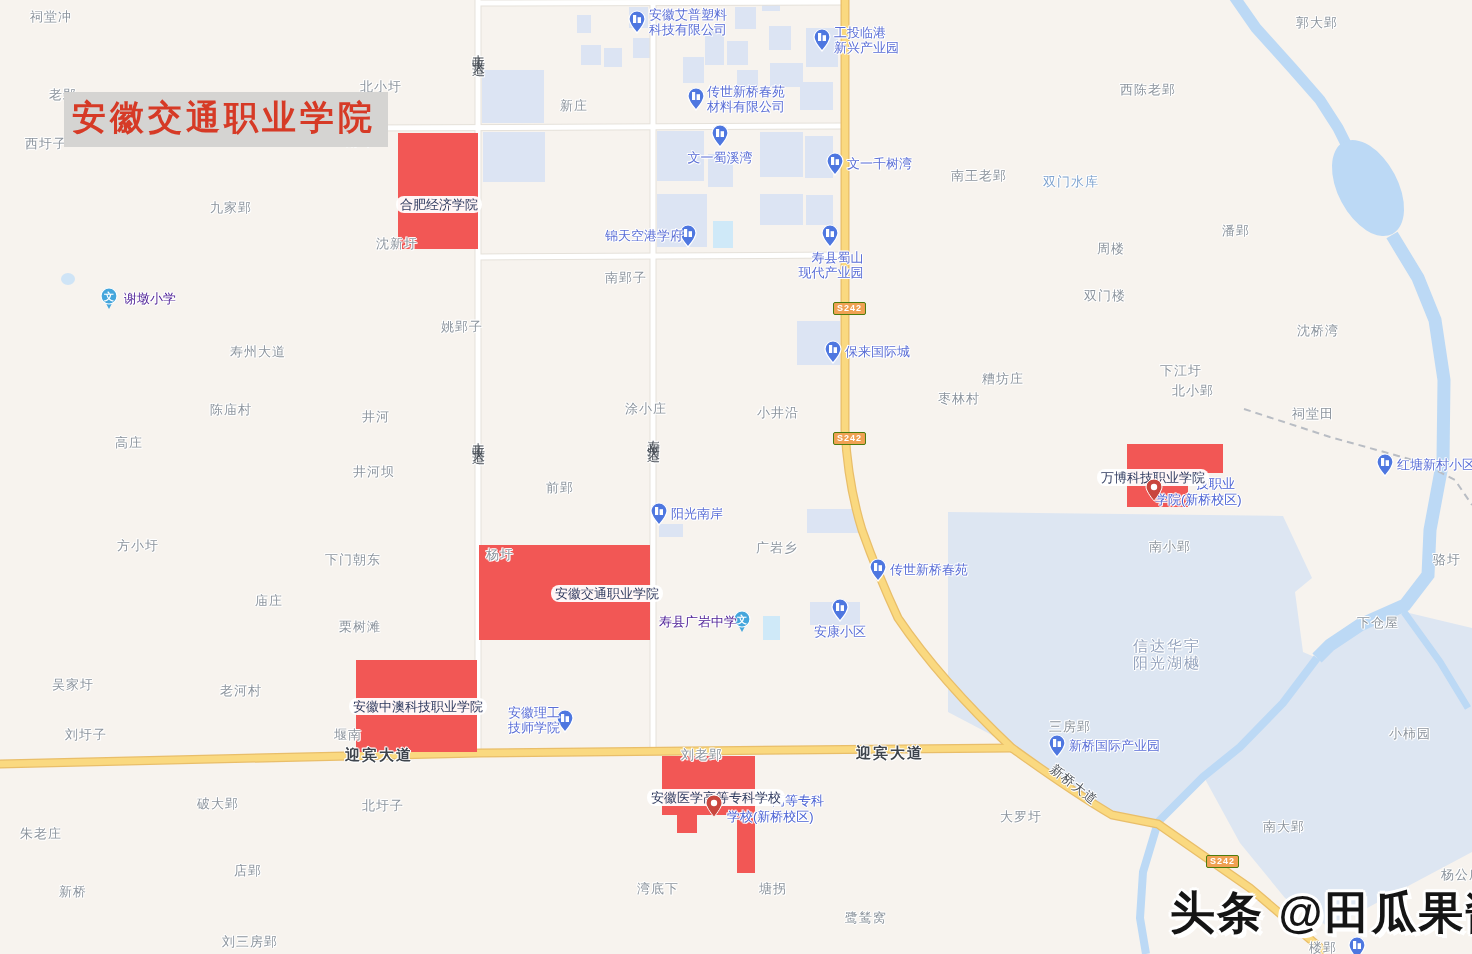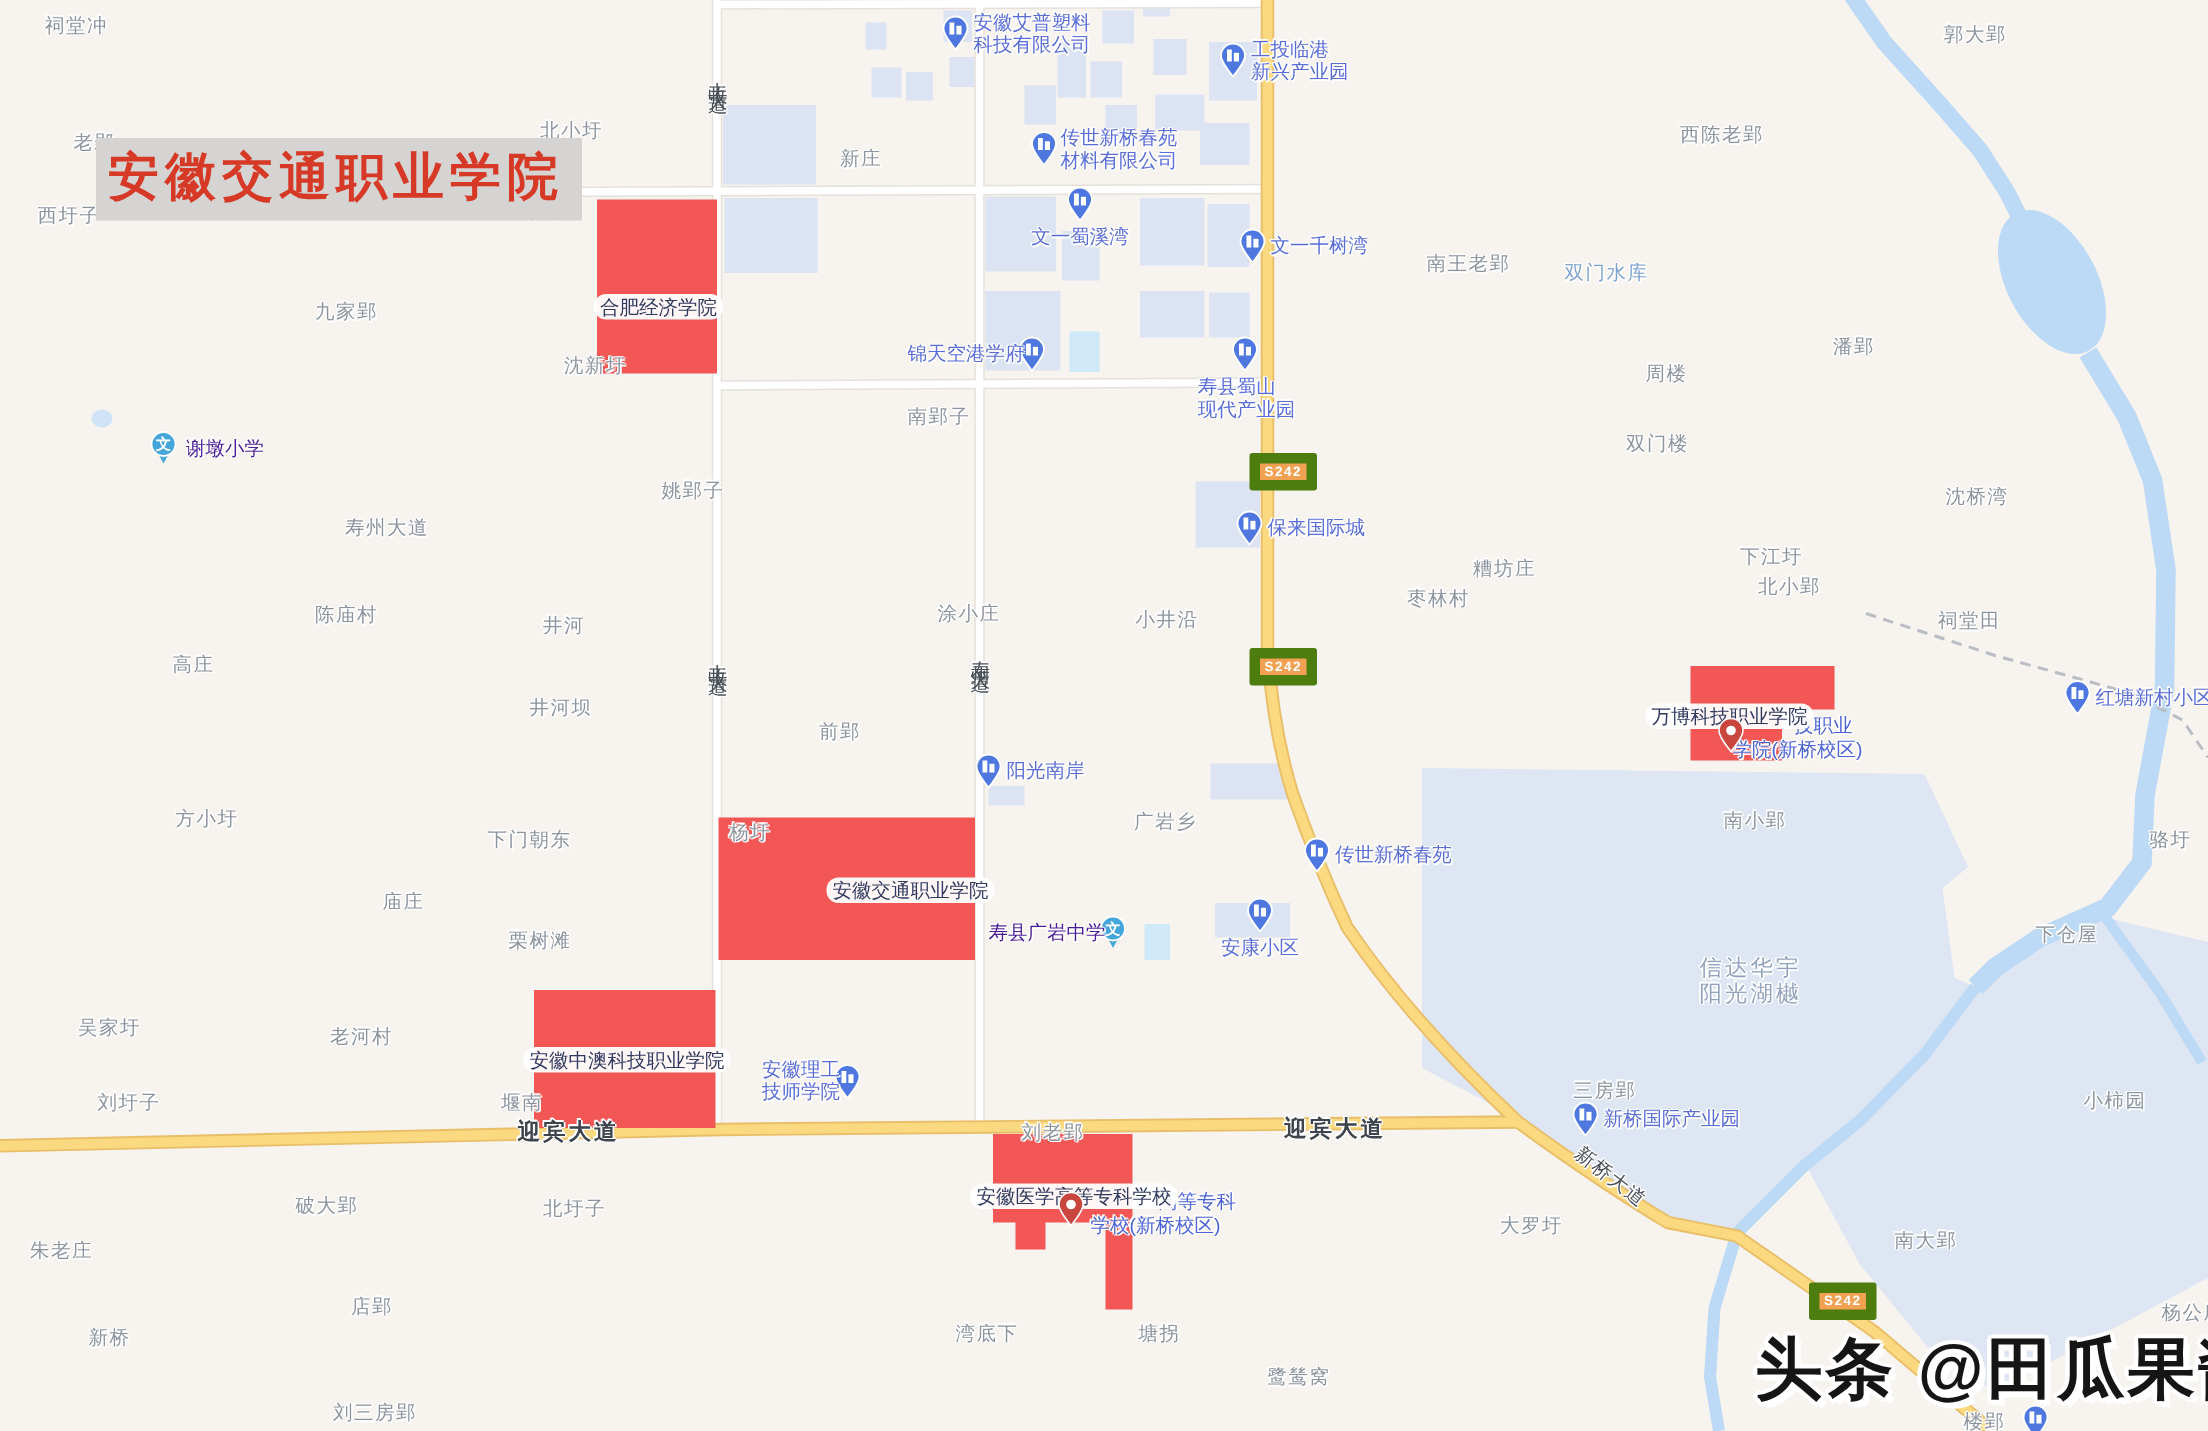--- a/index.html
+++ b/index.html
@@ -11,27 +11,27 @@
   .village{font-size:13px;color:#8C949D;letter-spacing:1px;}
   .water-lbl{font-size:13px;color:#7FA3CF;letter-spacing:1px;}
   .area-lbl{font-size:15px;color:#94A3BD;letter-spacing:2px;text-align:center;transform:translateX(-50%);}
   .road-lbl{font-size:13px;color:#4A5058;letter-spacing:1px;}
   .road-lbl.big{font-size:15px;font-weight:bold;color:#3E444C;letter-spacing:2px;}
   .road-v{writing-mode:vertical-rl;letter-spacing:3px;}
   .rot{transform-origin:left top;}
   .poi-text{font-size:13px;color:#5A6ED6;}
   .poi-text.school{color:#4c1d95;}
   .poi-line{line-height:15px;}
-  .center{transform:translateX(-50%);text-align:left;}
+  .center{transform:translateX(-50%);text-align:right;}
   .right{text-align:right;}
   .frag{font-size:13px;color:#4C63D4;}
   .pill{position:absolute;font-size:13px;color:#2F3A5F;background:rgba(255,255,255,0.95);
         border-radius:8px;padding:1px 4px;line-height:15px;white-space:nowrap;}
   .badge{position:absolute;font-size:9px;font-weight:bold;color:#fff;background:#F0A152;
-         border:7px solid #4d7c0f;border-radius:2px;padding:0 3px;line-height:11px;letter-spacing:1px;}
+         border:1px solid #4d7c0f;border-radius:2px;padding:0 3px;line-height:11px;letter-spacing:1px;}
   #title{position:absolute;left:64px;top:92px;background:#D5D4D2;padding:3px 12px 6px 8px;
          font-family:"Liberation Serif","DejaVu Serif",serif;font-weight:bold;font-size:34px;
          color:#D63A26;letter-spacing:4px;white-space:nowrap;}
   #watermark{position:absolute;left:1170px;top:883px;font-size:45px;font-weight:900;color:#151515;
          letter-spacing:2px;white-space:nowrap;
          text-shadow:3px 0 0 #fff,-3px 0 0 #fff,0 3px 0 #fff,0 -3px 0 #fff,2px 2px 0 #fff,-2px -2px 0 #fff,2px -2px 0 #fff,-2px 2px 0 #fff,4px 4px 0 #fff;}
   .pin{position:absolute;}
 </style>
 </head>
 <body>

